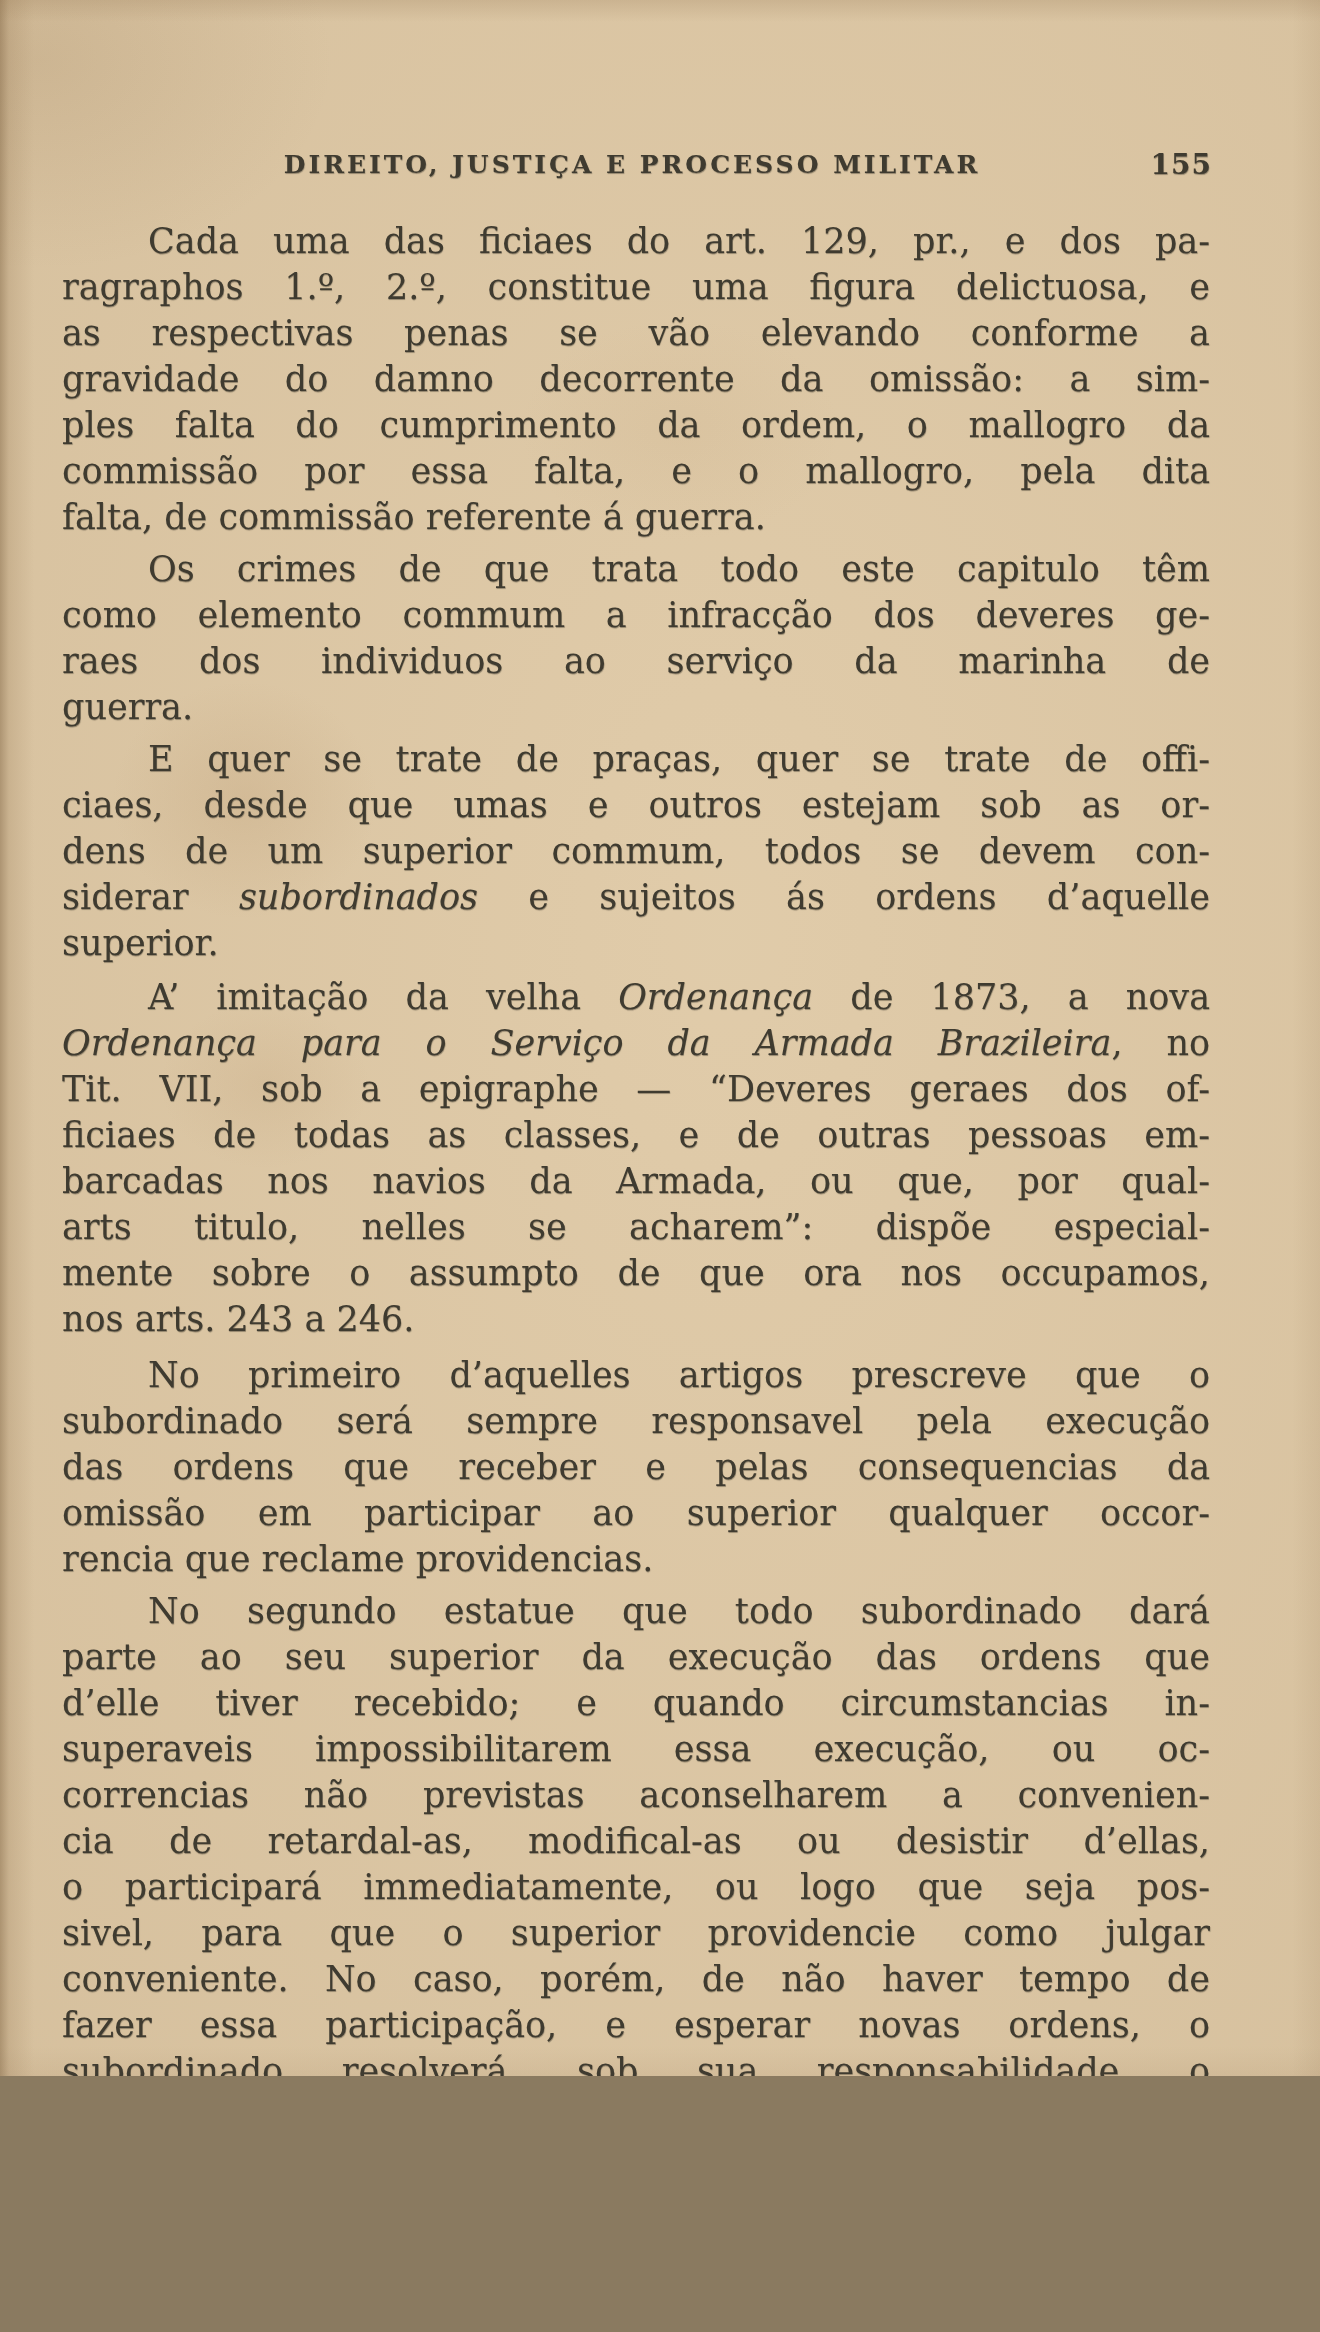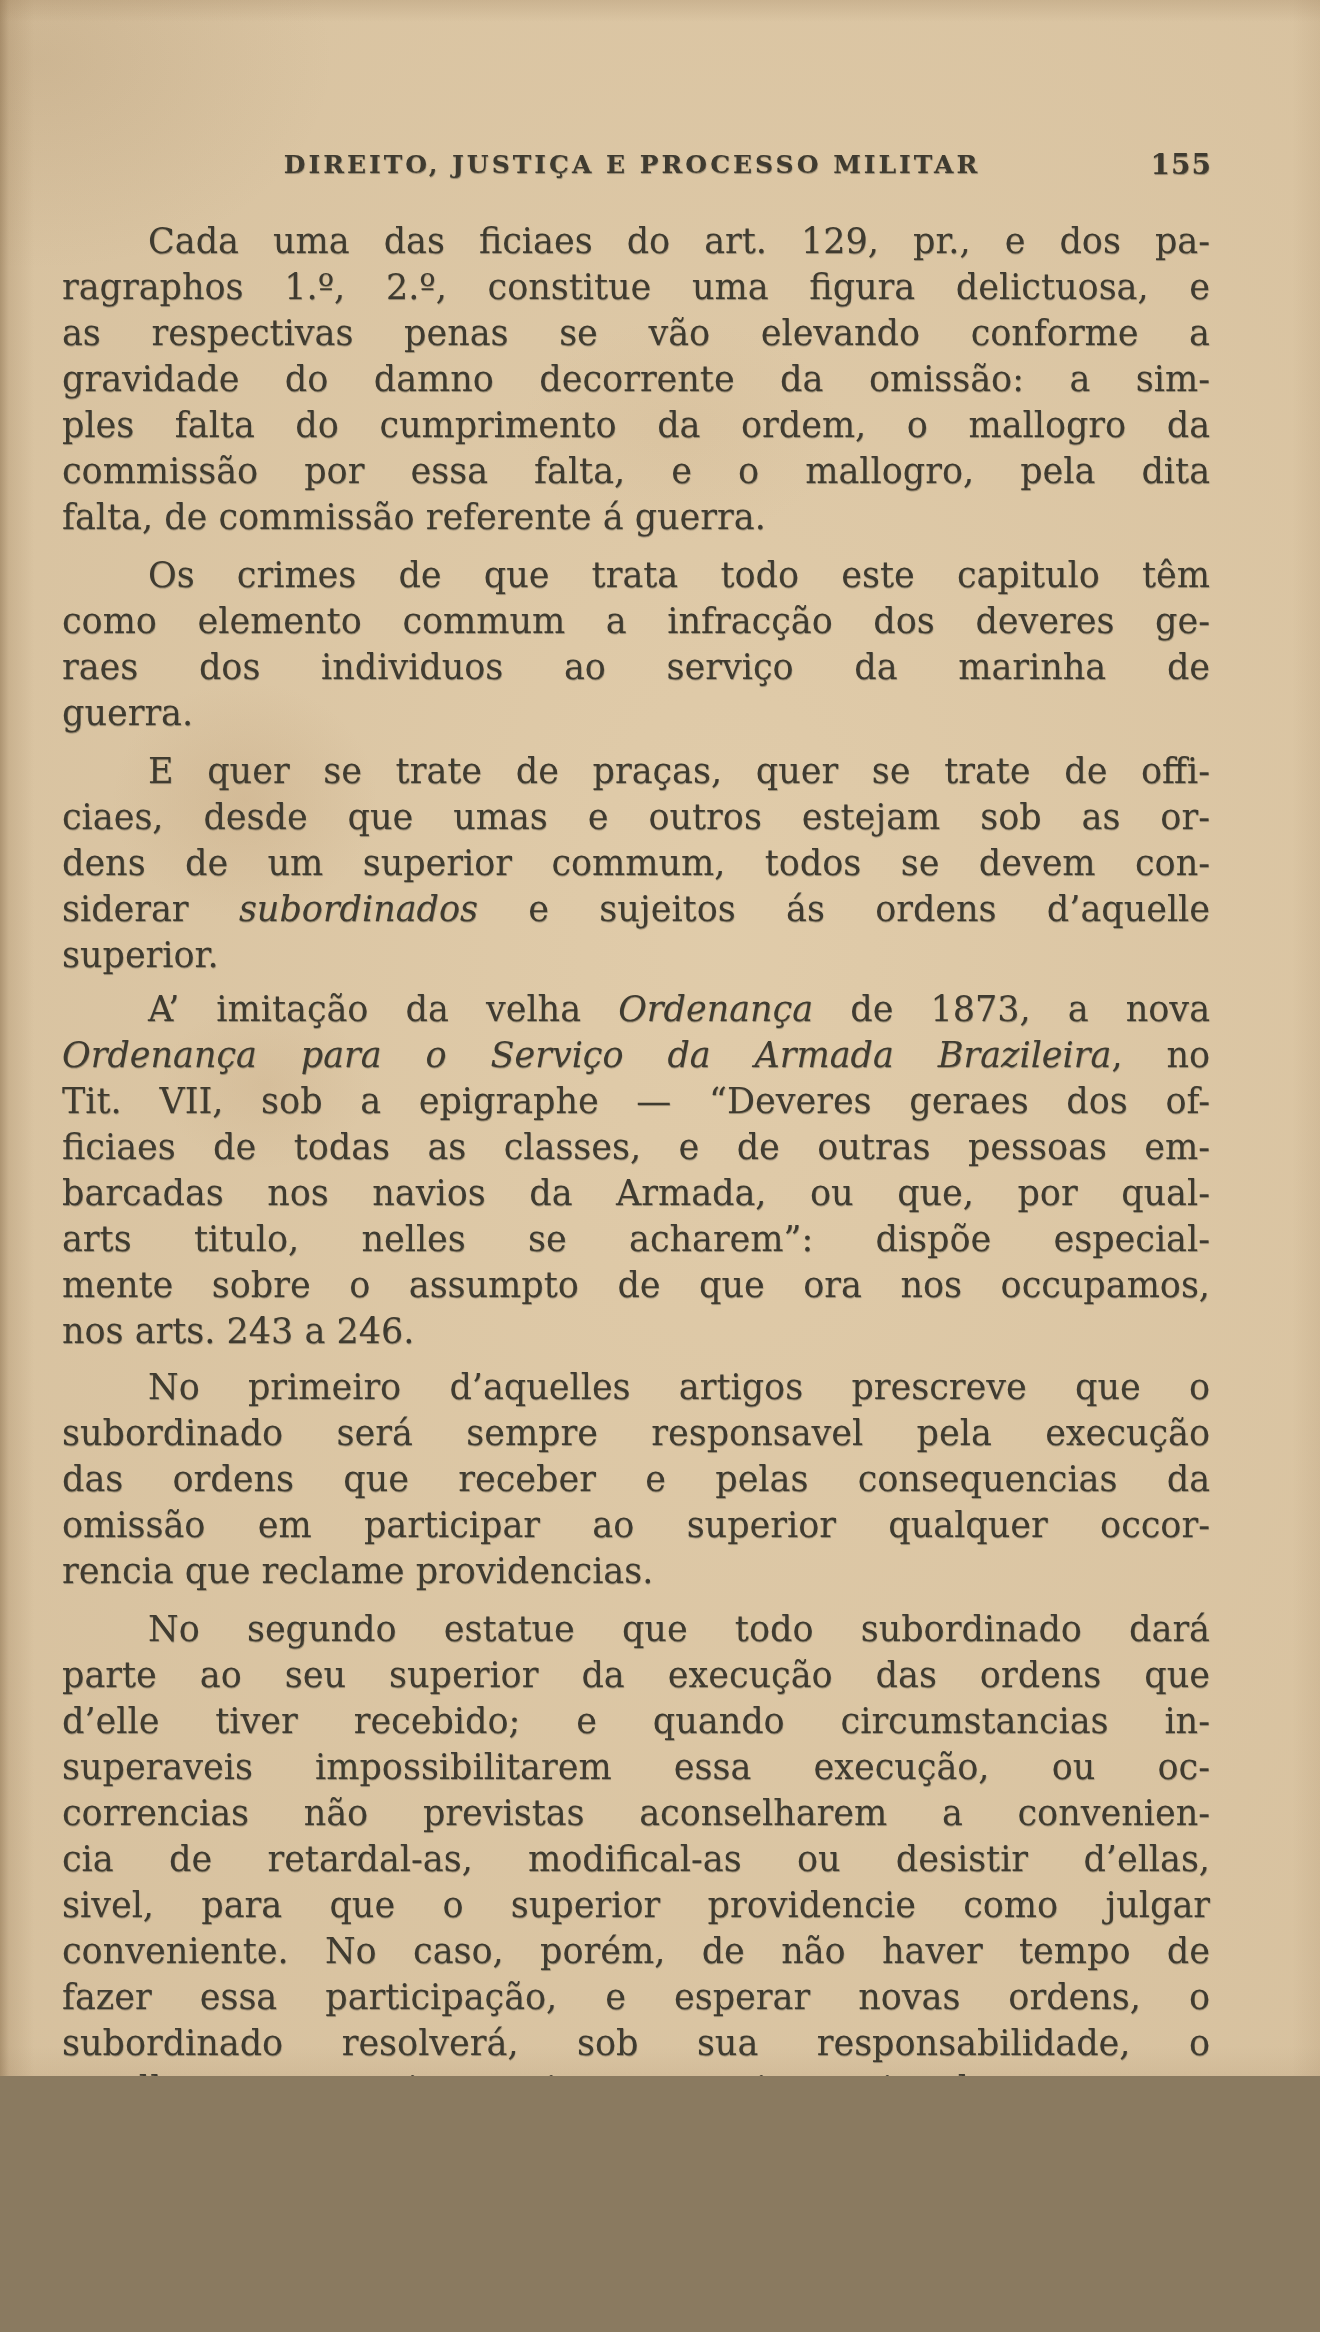--- a/index.html
+++ b/index.html
@@ -63,21 +63,21 @@
     text-align: right;
   }
   .text-block {
     position: absolute;
     top: 218px;
     left: 62px;
     width: 1148px;
     color: var(--ink, #3f3b30);
   }
   .para { margin: 0; }
-  .para + .para { margin-top: 12px; }
+  .para + .para { margin-top: 6px; }
   .para:nth-child(4) { margin-top: 8px; }
   .para:nth-child(5) { margin-top: 10px; }
   .line {
     font-size: 35px;
     line-height: 46px;
     text-align: justify;
     text-align-last: justify;
     text-shadow: 0.4px 0.6px 0.7px rgba(58,52,40,0.42);
   }
   .line.first { text-indent: 86px; }
@@ -132,20 +132,21 @@
         <div class="line"><span class="rm">omissão em participar ao superior qualquer occor-</span></div>
         <div class="line last"><span class="rm">rencia que reclame providencias.</span></div>
       </div>
       <div class="para">
         <div class="line first"><span class="rm">No segundo estatue que todo subordinado dará</span></div>
         <div class="line"><span class="rm">parte ao seu superior da execução das ordens que</span></div>
         <div class="line"><span class="rm">d’elle tiver recebido; e quando circumstancias in-</span></div>
         <div class="line"><span class="rm">superaveis impossibilitarem essa execução, ou oc-</span></div>
         <div class="line"><span class="rm">correncias não previstas aconselharem a convenien-</span></div>
         <div class="line"><span class="rm">cia de retardal-as, modifical-as ou desistir d’ellas,</span></div>
+        <div class="line"><span class="rm">o participará immediatamente, ou logo que seja pos-</span></div>
         <div class="line"><span class="rm">sivel, para que o superior providencie como julgar</span></div>
         <div class="line"><span class="rm">conveniente. No caso, porém, de não haver tempo de</span></div>
         <div class="line"><span class="rm">fazer essa participação, e esperar novas ordens, o</span></div>
         <div class="line"><span class="rm">subordinado resolverá, sob sua responsabilidade, o</span></div>
         <div class="line last"><span class="rm">que lhe parecer mais vantajoso ao serviço nacional.</span></div>
       </div>
     </div>
 </div>
 
 </body></html>

